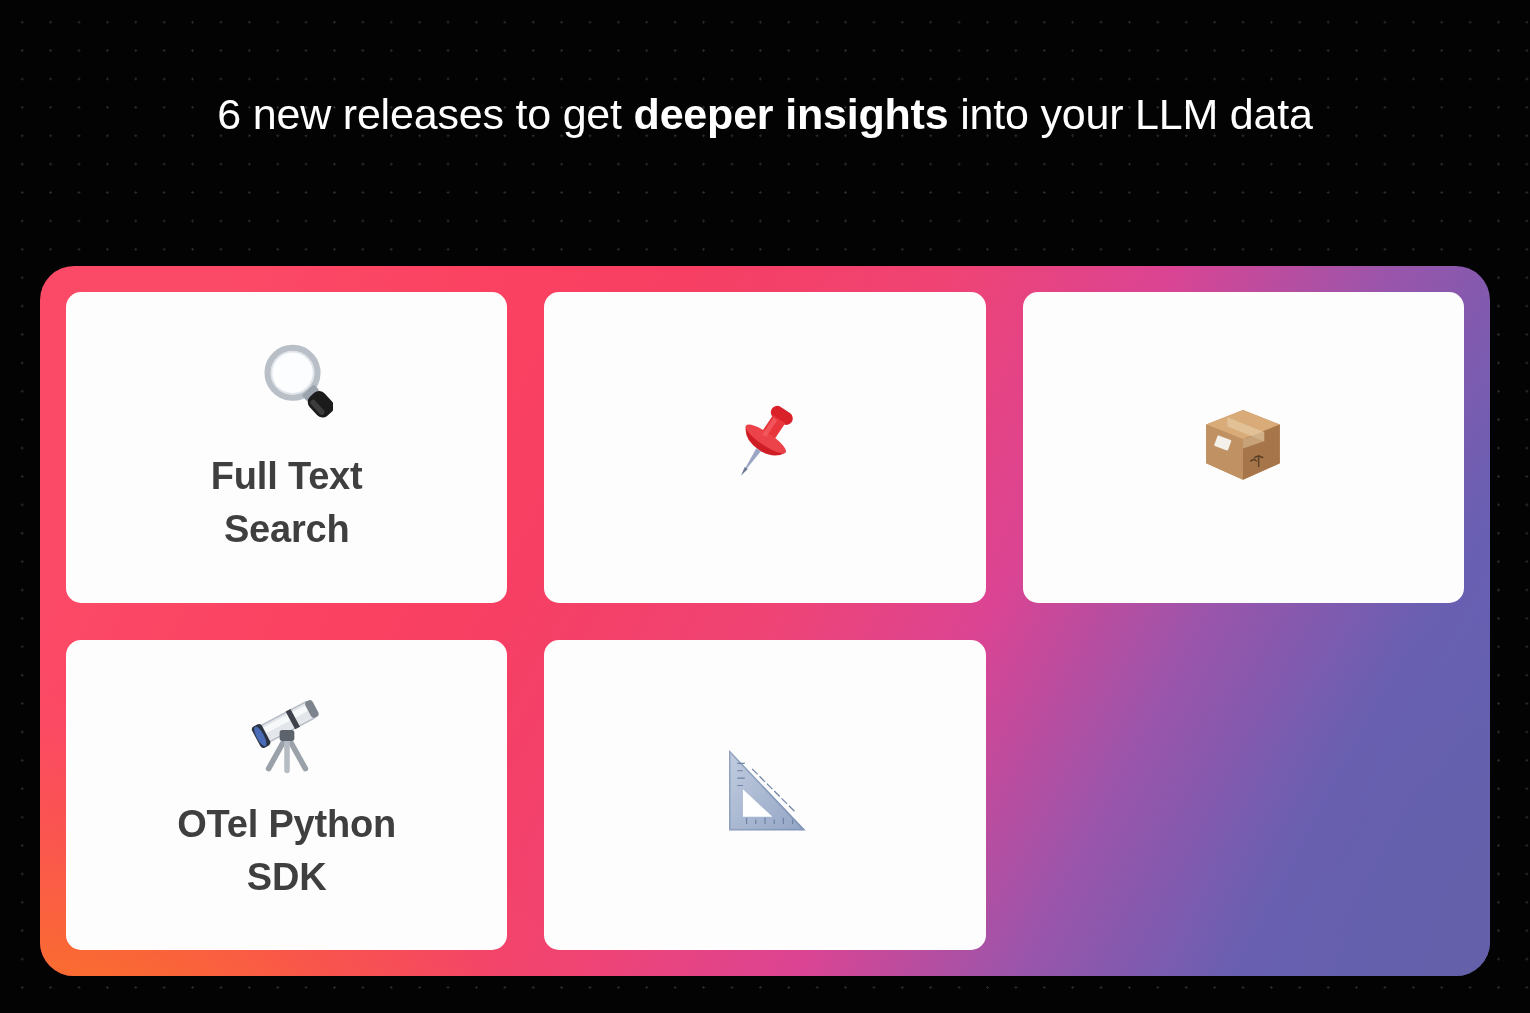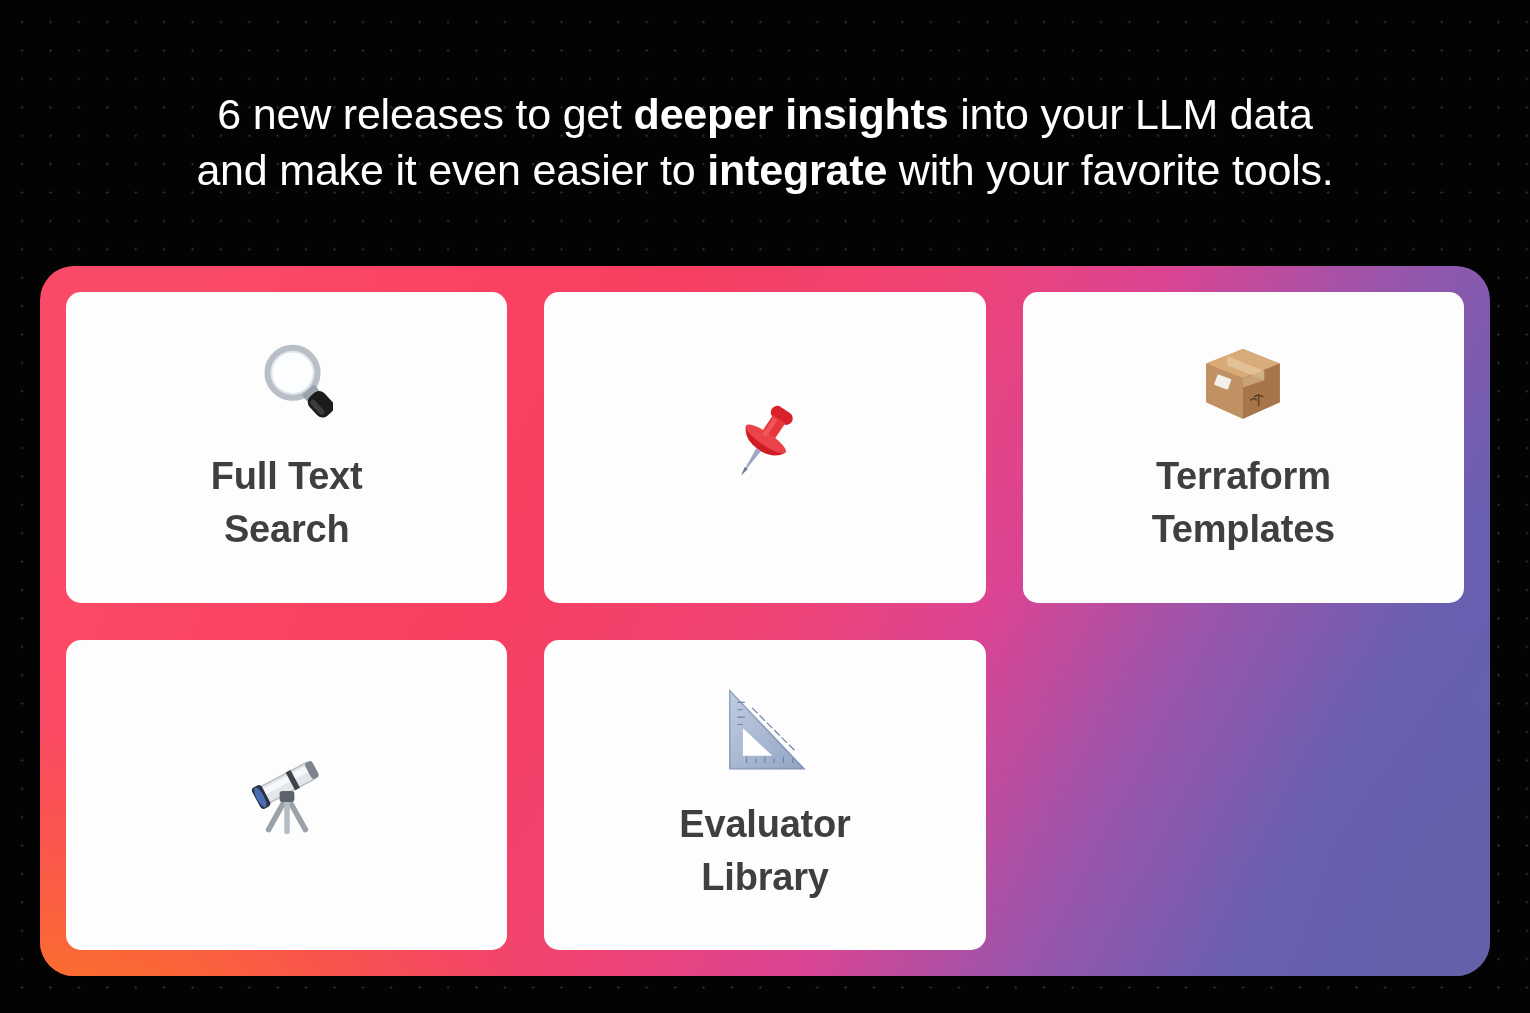--- a/index.html
+++ b/index.html
@@ -139,21 +139,20 @@
   
   .icon-svg { width: 92px; height: 92px; display: block; }
 </style>
 </head>
 <body>
 
 <div class="page">
 
   <div class="headline">
     <span class="headline-line"><span>6 new releases to get </span><span class="strong">deeper insights</span><span> into your LLM data</span></span>
-    <span class="headline-line"><span>and make it even easier to </span><span class="strong">integrate</span><span> with your favorite tools.</span></span>
   </div>
 
   <div class="panel-wrap">
     <div class="grid">
 
       <div class="card">
         <div class="card-icon">
           <svg class="icon-svg" viewBox="0 0 100 100" aria-hidden="true">
             <g transform="rotate(-42 56 40)">
               <circle cx="56" cy="40" r="27" fill="#f2f4f7" stroke="#b9bfc7" stroke-width="7"></circle>
@@ -196,41 +195,41 @@
             <path d="M33 22 L73 38 L73 48 L33 32 Z" fill="#e3c49b" opacity="0.85"></path>
             <path d="M50 46 L73 38 L73 48 L50 56 Z" fill="#cfae85" opacity="0.8"></path>
             <rect x="20" y="44" width="16" height="12" rx="1" fill="#f4f1ea" transform="rotate(20 28 50)"></rect>
             <g stroke="#5a4027" stroke-width="1.6" fill="none">
               <path d="M62 66 l5 -2 l5 2"></path>
               <path d="M67 64 v12"></path>
               <path d="M58 70 q4 -4 7 0"></path>
             </g>
           </svg>
         </div>
-        <div class="card-label">Terraform
-Templates</div>
       </div>
 
       <div class="card">
         <div class="card-icon">
           <svg class="icon-svg" viewBox="0 0 100 100" aria-hidden="true">
             <g transform="rotate(-28 52 45)">
               <rect x="16" y="31" width="68" height="20" rx="5" fill="#e3e6ea" stroke="#b4bbc3" stroke-width="1.6"></rect>
               <rect x="16" y="34" width="68" height="7" fill="#f7f9fb" opacity="0.9"></rect>
               <rect x="14" y="28" width="12" height="26" rx="4" fill="#2b3240"></rect>
               <ellipse cx="19" cy="41" rx="4" ry="12" fill="#4a6bb5"></ellipse>
               <rect x="56" y="30" width="6" height="22" fill="#3d424b"></rect>
               <rect x="78" y="31" width="9" height="20" rx="4" fill="#7d848d"></rect>
             </g>
             <path d="M50 56 L30 92" stroke="#9aa1a9" stroke-width="6" stroke-linecap="round"></path>
             <path d="M50 56 L70 92" stroke="#9aa1a9" stroke-width="6" stroke-linecap="round"></path>
             <path d="M50 58 L50 94" stroke="#b6bcc3" stroke-width="6" stroke-linecap="round"></path>
             <rect x="42" y="50" width="16" height="12" rx="3" fill="#5c636c"></rect>
           </svg>
         </div>
+        <div class="card-label">OTel Python
+SDK</div>
       </div>
 
       <div class="card">
         <div class="card-icon">
           <svg class="icon-svg" viewBox="0 0 100 100" aria-hidden="true">
             <path d="M12 8 L12 92 L92 92 Z" fill="#9fb0cd" stroke="#8296b8" stroke-width="2"></path>
             <path d="M12 8 L12 92 L92 92 Z" fill="url(#rg)" opacity="0.35"></path>
             <defs>
               <linearGradient id="rg" x1="0" y1="0" x2="1" y2="1">
                 <stop offset="0%" stop-color="#ffffff"></stop>
@@ -238,19 +237,17 @@
               </linearGradient>
             </defs>
             <path d="M26 48 L26 78 L58 78 Z" fill="#ffffff"></path>
             <g stroke="#6f83a6" stroke-width="1.3">
               <path d="M20 20 l8 0M20 28 l6 0M20 36 l8 0M20 44 l6 0"></path>
               <path d="M30 86 l0 -7M40 86 l0 -5M50 86 l0 -7M60 86 l0 -5M70 86 l0 -7M80 86 l0 -5"></path>
               <path d="M36 26 l6 6M44 34 l6 6M52 42 l6 6M60 50 l6 6M68 58 l6 6M76 66 l6 6"></path>
             </g>
           </svg>
         </div>
-        <div class="card-label">Evaluator
-Library</div>
       </div>
 
     </div>
   </div>
 </div>
 
 </body></html>

